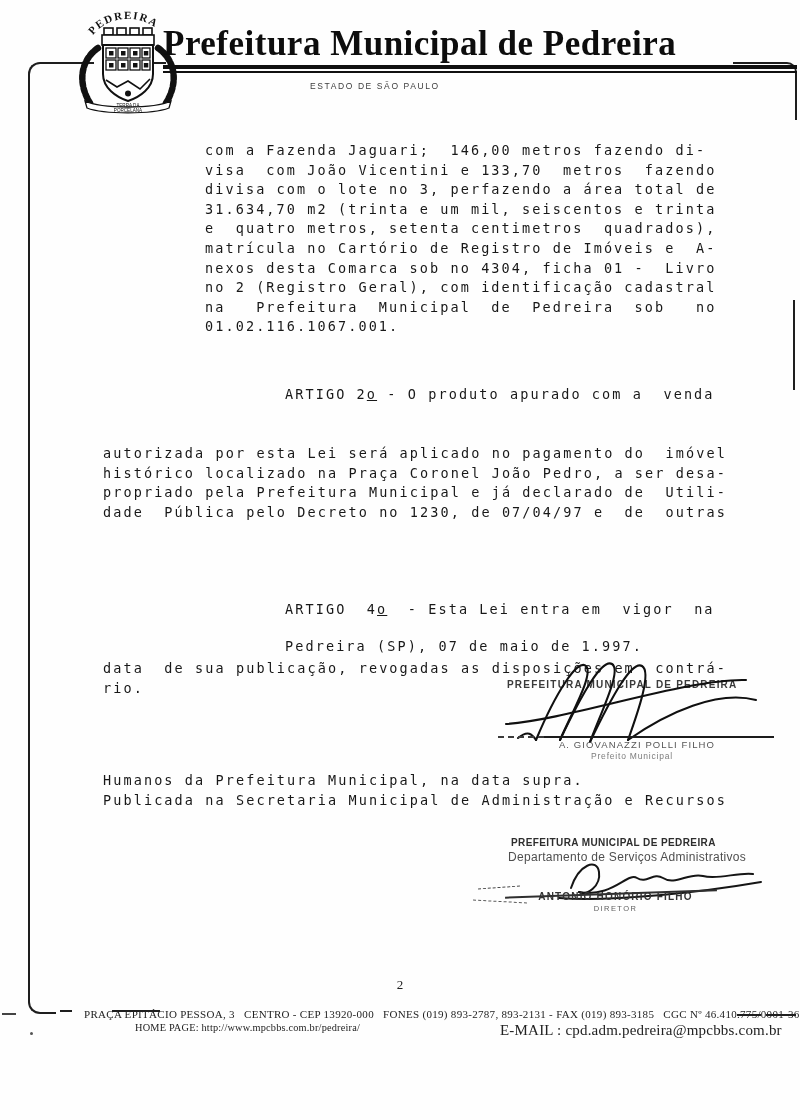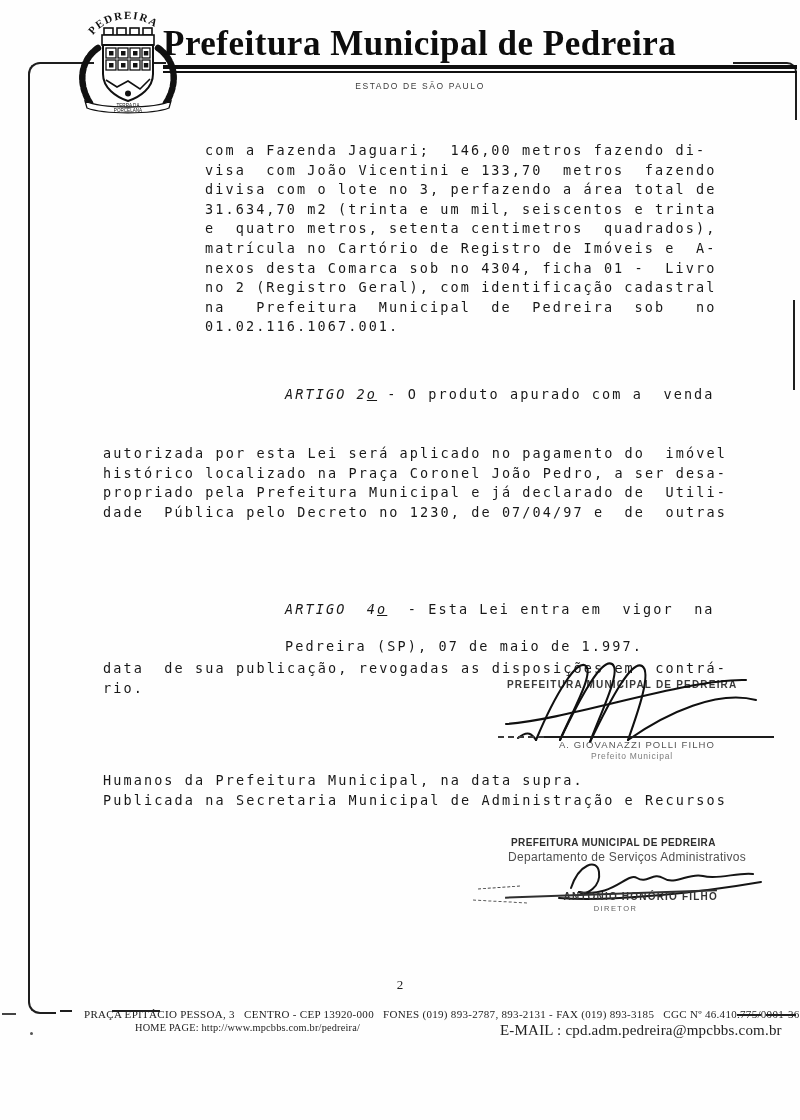--- a/index.html
+++ b/index.html
@@ -5,61 +5,61 @@
   html,body{margin:0;padding:0;background:#e8e8e8;}
   .page{position:relative;width:800px;height:1120px;background:#fefefe;overflow:hidden;
         font-family:"Liberation Sans",sans-serif;color:#161616;}
   .abs{position:absolute;}
 
   
   .doc-title{position:absolute;left:163px;top:24px;font-family:"Liberation Serif",serif;
              font-weight:bold;font-size:35px;letter-spacing:.5px;color:#0d0d0d;white-space:nowrap;}
   .rule-thick{position:absolute;left:163px;top:65px;width:634px;height:4px;background:#101010;}
   .rule-thin{position:absolute;left:163px;top:71px;width:634px;height:1.6px;background:#101010;}
-  .subtitle{position:absolute;left:310px;top:81px;width:220px;text-align:center;
+  .subtitle{position:absolute;left:310px;top:81px;width:220px;text-align:left;
             font-size:8.5px;letter-spacing:1.6px;color:#3c3c3c;filter:blur(.2px);}
 
   
   .fr{position:absolute;border:0 solid #1e1e1e;}
   .fr-tl{left:28px;top:62px;width:64px;height:24px;border-top-width:2px;border-left-width:2px;border-top-left-radius:12px;}
   .fr-td{left:120px;top:62px;width:46px;border-top-width:2px;}
   .fr-left{left:28px;top:80px;height:915px;border-left-width:2px;}
   .fr-bl{left:28px;top:988px;width:26px;height:24px;border-bottom-width:2px;border-left-width:2px;border-bottom-left-radius:12px;}
   .fr-bd1{left:60px;top:1010px;width:12px;border-top-width:2px;}
   .fr-bd2{left:112px;top:1010px;width:48px;border-top-width:2px;}
   .fr-tr{left:733px;top:62px;width:62px;height:56px;border-top-width:2px;border-right-width:2px;border-top-right-radius:10px;}
   .fr-rs{left:793px;top:300px;height:90px;border-right-width:2.5px;}
   .fr-rd1{left:737px;top:1014px;width:24px;border-top-width:2px;}
   .fr-rd2{left:766px;top:1014px;width:30px;border-top-width:2px;}
 
   
   .mono{position:absolute;font-family:"DejaVu Sans Mono","Liberation Mono",monospace;
         font-size:13.5px;letter-spacing:2.1px;line-height:19.6px;color:#181818;
         white-space:pre;filter:blur(.15px);}
   .firstline{padding-left:182px;}
-  .ital{font-style:italic;margin-top:40px;}
+  .ital{margin-top:40px;}
   .und{text-decoration:underline;}
 
   
   .stamp1-line{position:absolute;left:507px;top:679px;width:260px;font-size:10px;font-weight:bold;
                letter-spacing:1.2px;color:#3a3a3a;filter:blur(.35px);white-space:nowrap;}
   .sigrule-dash{position:absolute;left:498px;top:736px;width:46px;border-top:2px dashed #3b3b3b;}
   .sigrule{position:absolute;left:544px;top:736px;width:230px;height:2px;background:#1c1c1c;}
   .sig1-name{position:absolute;left:522px;top:739px;width:230px;text-align:center;font-size:9.5px;
              letter-spacing:1.1px;color:#555;filter:blur(.5px);white-space:nowrap;}
   .sig1-role{position:absolute;left:552px;top:751px;width:160px;text-align:center;font-size:8.5px;
              letter-spacing:.8px;color:#7c7c7c;filter:blur(.6px);}
 
   .stamp2-line1{position:absolute;left:511px;top:837px;width:250px;font-size:10px;font-weight:bold;
                 letter-spacing:.4px;color:#2e2e2e;filter:blur(.3px);white-space:nowrap;}
   .stamp2-line2{position:absolute;left:508px;top:850px;width:250px;font-size:12px;
                 letter-spacing:.3px;color:#4e4e4e;filter:blur(.45px);white-space:nowrap;}
   .sig2-strike{position:absolute;left:505px;top:893px;width:212px;height:1.6px;background:#2f2f2f;
                transform:rotate(-2deg);}
-  .sig2-name{position:absolute;left:513px;top:891px;width:205px;text-align:right;font-size:10px;
+  .sig2-name{position:absolute;left:513px;top:891px;width:205px;text-align:center;font-size:10px;
              font-weight:bold;letter-spacing:1.2px;color:#333;filter:blur(.3px);white-space:nowrap;}
   .sig2-role{position:absolute;left:513px;top:904px;width:205px;text-align:center;font-size:7.5px;
              letter-spacing:1.4px;color:#606060;filter:blur(.5px);}
   .sig2-dashA{position:absolute;left:478px;top:887px;width:42px;border-top:1.6px dashed #4a4a4a;transform:rotate(-4deg);}
   .sig2-dashB{position:absolute;left:473px;top:901px;width:54px;border-top:1.4px dashed #5a5a5a;transform:rotate(3deg);}
 
   
   .pagenum{position:absolute;left:388px;top:977px;width:24px;text-align:center;
            font-family:"Liberation Serif",serif;font-size:13px;color:#1c1c1c;}
   .foot{font-family:"Liberation Serif",serif;color:#222;white-space:pre;filter:blur(.2px);}

